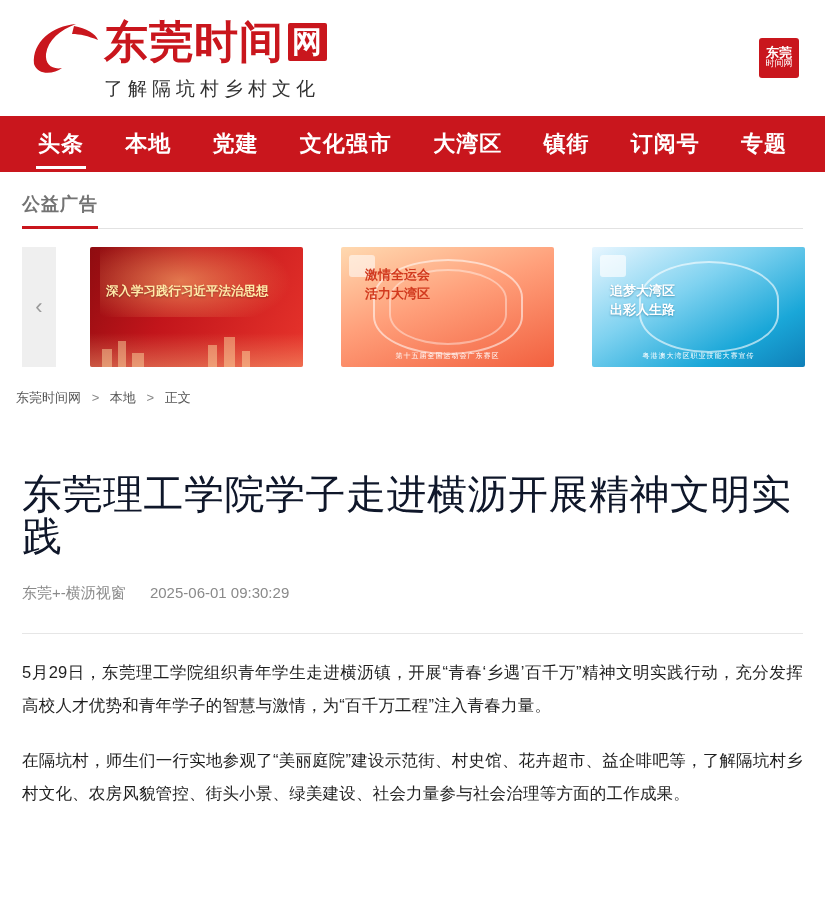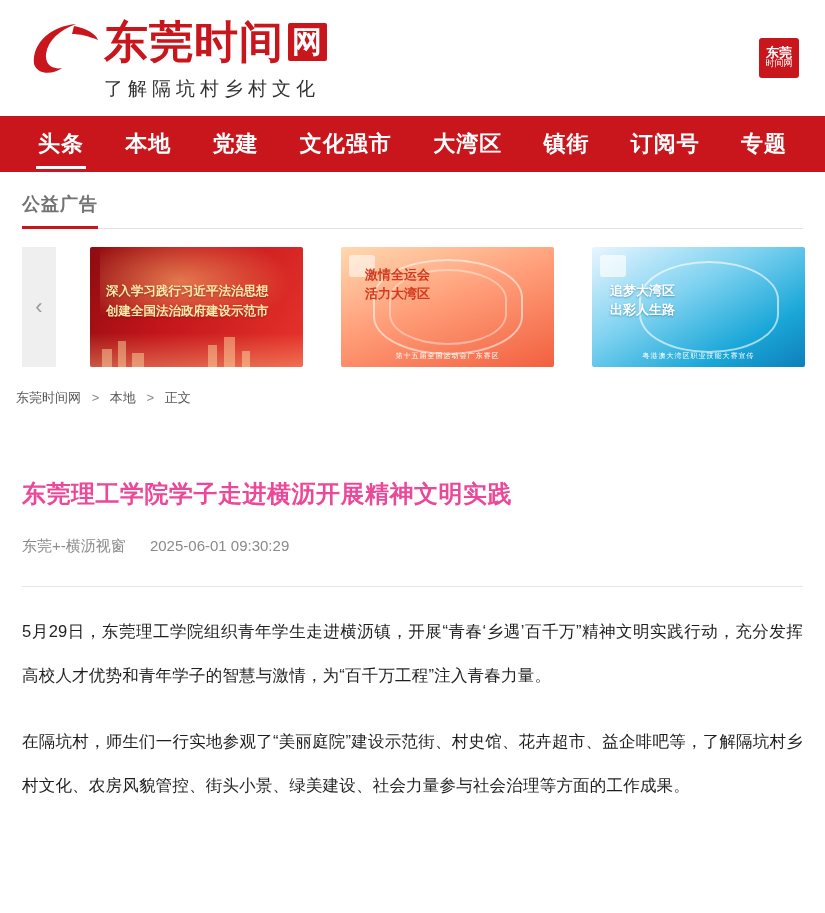--- a/index.html
+++ b/index.html
@@ -193,41 +193,41 @@
     padding: 22px 22px 0 16px;
     font-size: 13px;
     color: #555;
   }
   .breadcrumb a { color: #555; text-decoration: none; cursor: pointer; }
   .breadcrumb .sep { margin: 0 7px; color: #888; }
 
   
   .article { padding: 0 22px; }
   .art-title {
-    font-size: 24px;
-    font-weight: bold;
-    color: #ec4899;
+    font-size: 40px;
+    font-weight: normal;
+    color: #0f172a;
     margin-top: 66px;
     line-height: 42px;
     letter-spacing: .5px;
   }
   .art-meta {
     margin-top: 22px;
     font-size: 15px;
     color: #8a8a8a;
   }
   .art-meta .src { margin-right: 20px; }
   .art-rule {
     margin-top: 30px;
     border-top: 1px solid #e6e6e6;
   }
   .art-body { margin-top: 22px; padding-bottom: 20px; }
   .art-body p {
     font-size: 16.5px;
-    line-height: 44px;
+    line-height: 33px;
     color: #1f1f1f;
     margin: 0 0 22px 0;
     text-align: justify;
     letter-spacing: .2px;
   }
 </style>
 </head>
 <body>
 
 <div class="page">
@@ -280,21 +280,20 @@
           <div class="glow"></div>
           <div class="skyline"></div>
           <div class="b" style="left:12px;width:10px;height:18px;"></div>
           <div class="b" style="left:28px;width:8px;height:26px;"></div>
           <div class="b" style="left:42px;width:12px;height:14px;"></div>
           <div class="b" style="left:118px;width:9px;height:22px;"></div>
           <div class="b" style="left:134px;width:11px;height:30px;"></div>
           <div class="b" style="left:152px;width:8px;height:16px;"></div>
           <div class="a1t">
             <div>深入学习践行习近平法治思想</div>
-            <div>创建全国法治政府建设示范市</div>
           </div>
         </div>
 
         <div class="ad-card ad2">
           <div class="ring"></div>
           <div class="ring2"></div>
           <div class="lbl"></div>
           <div class="a2t">
             <div>激情全运会</div>
             <div>活力大湾区</div>

